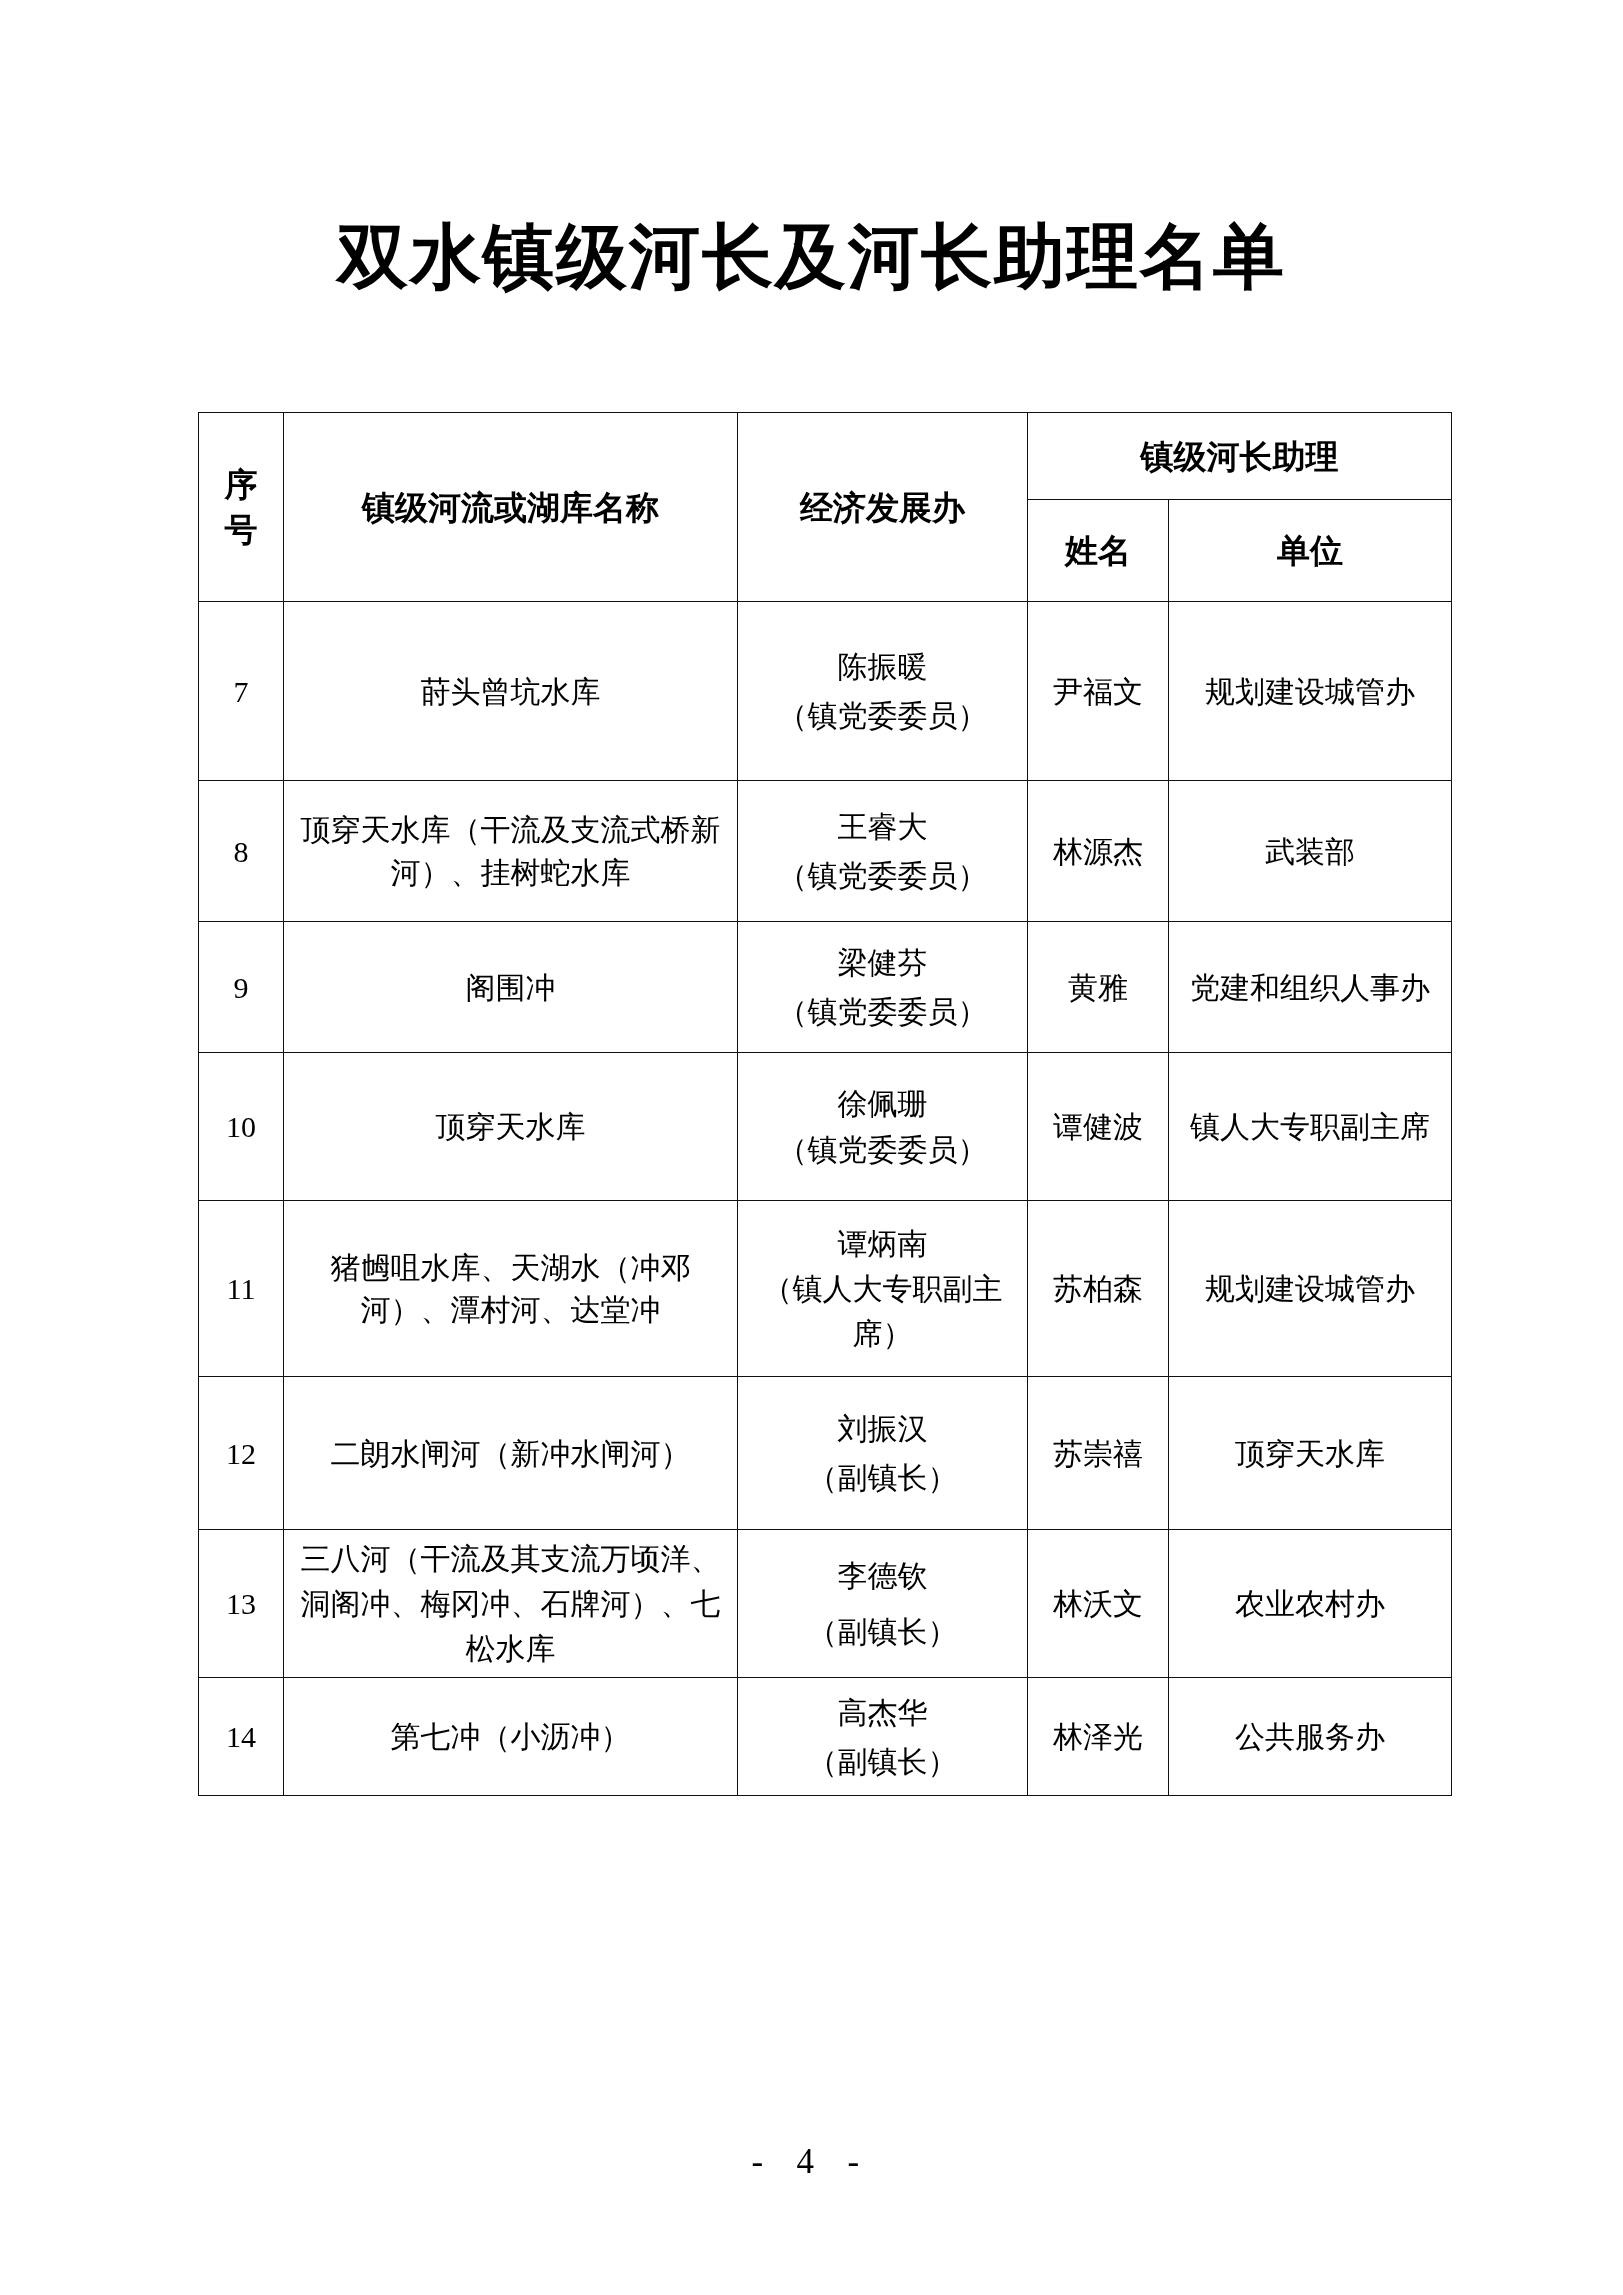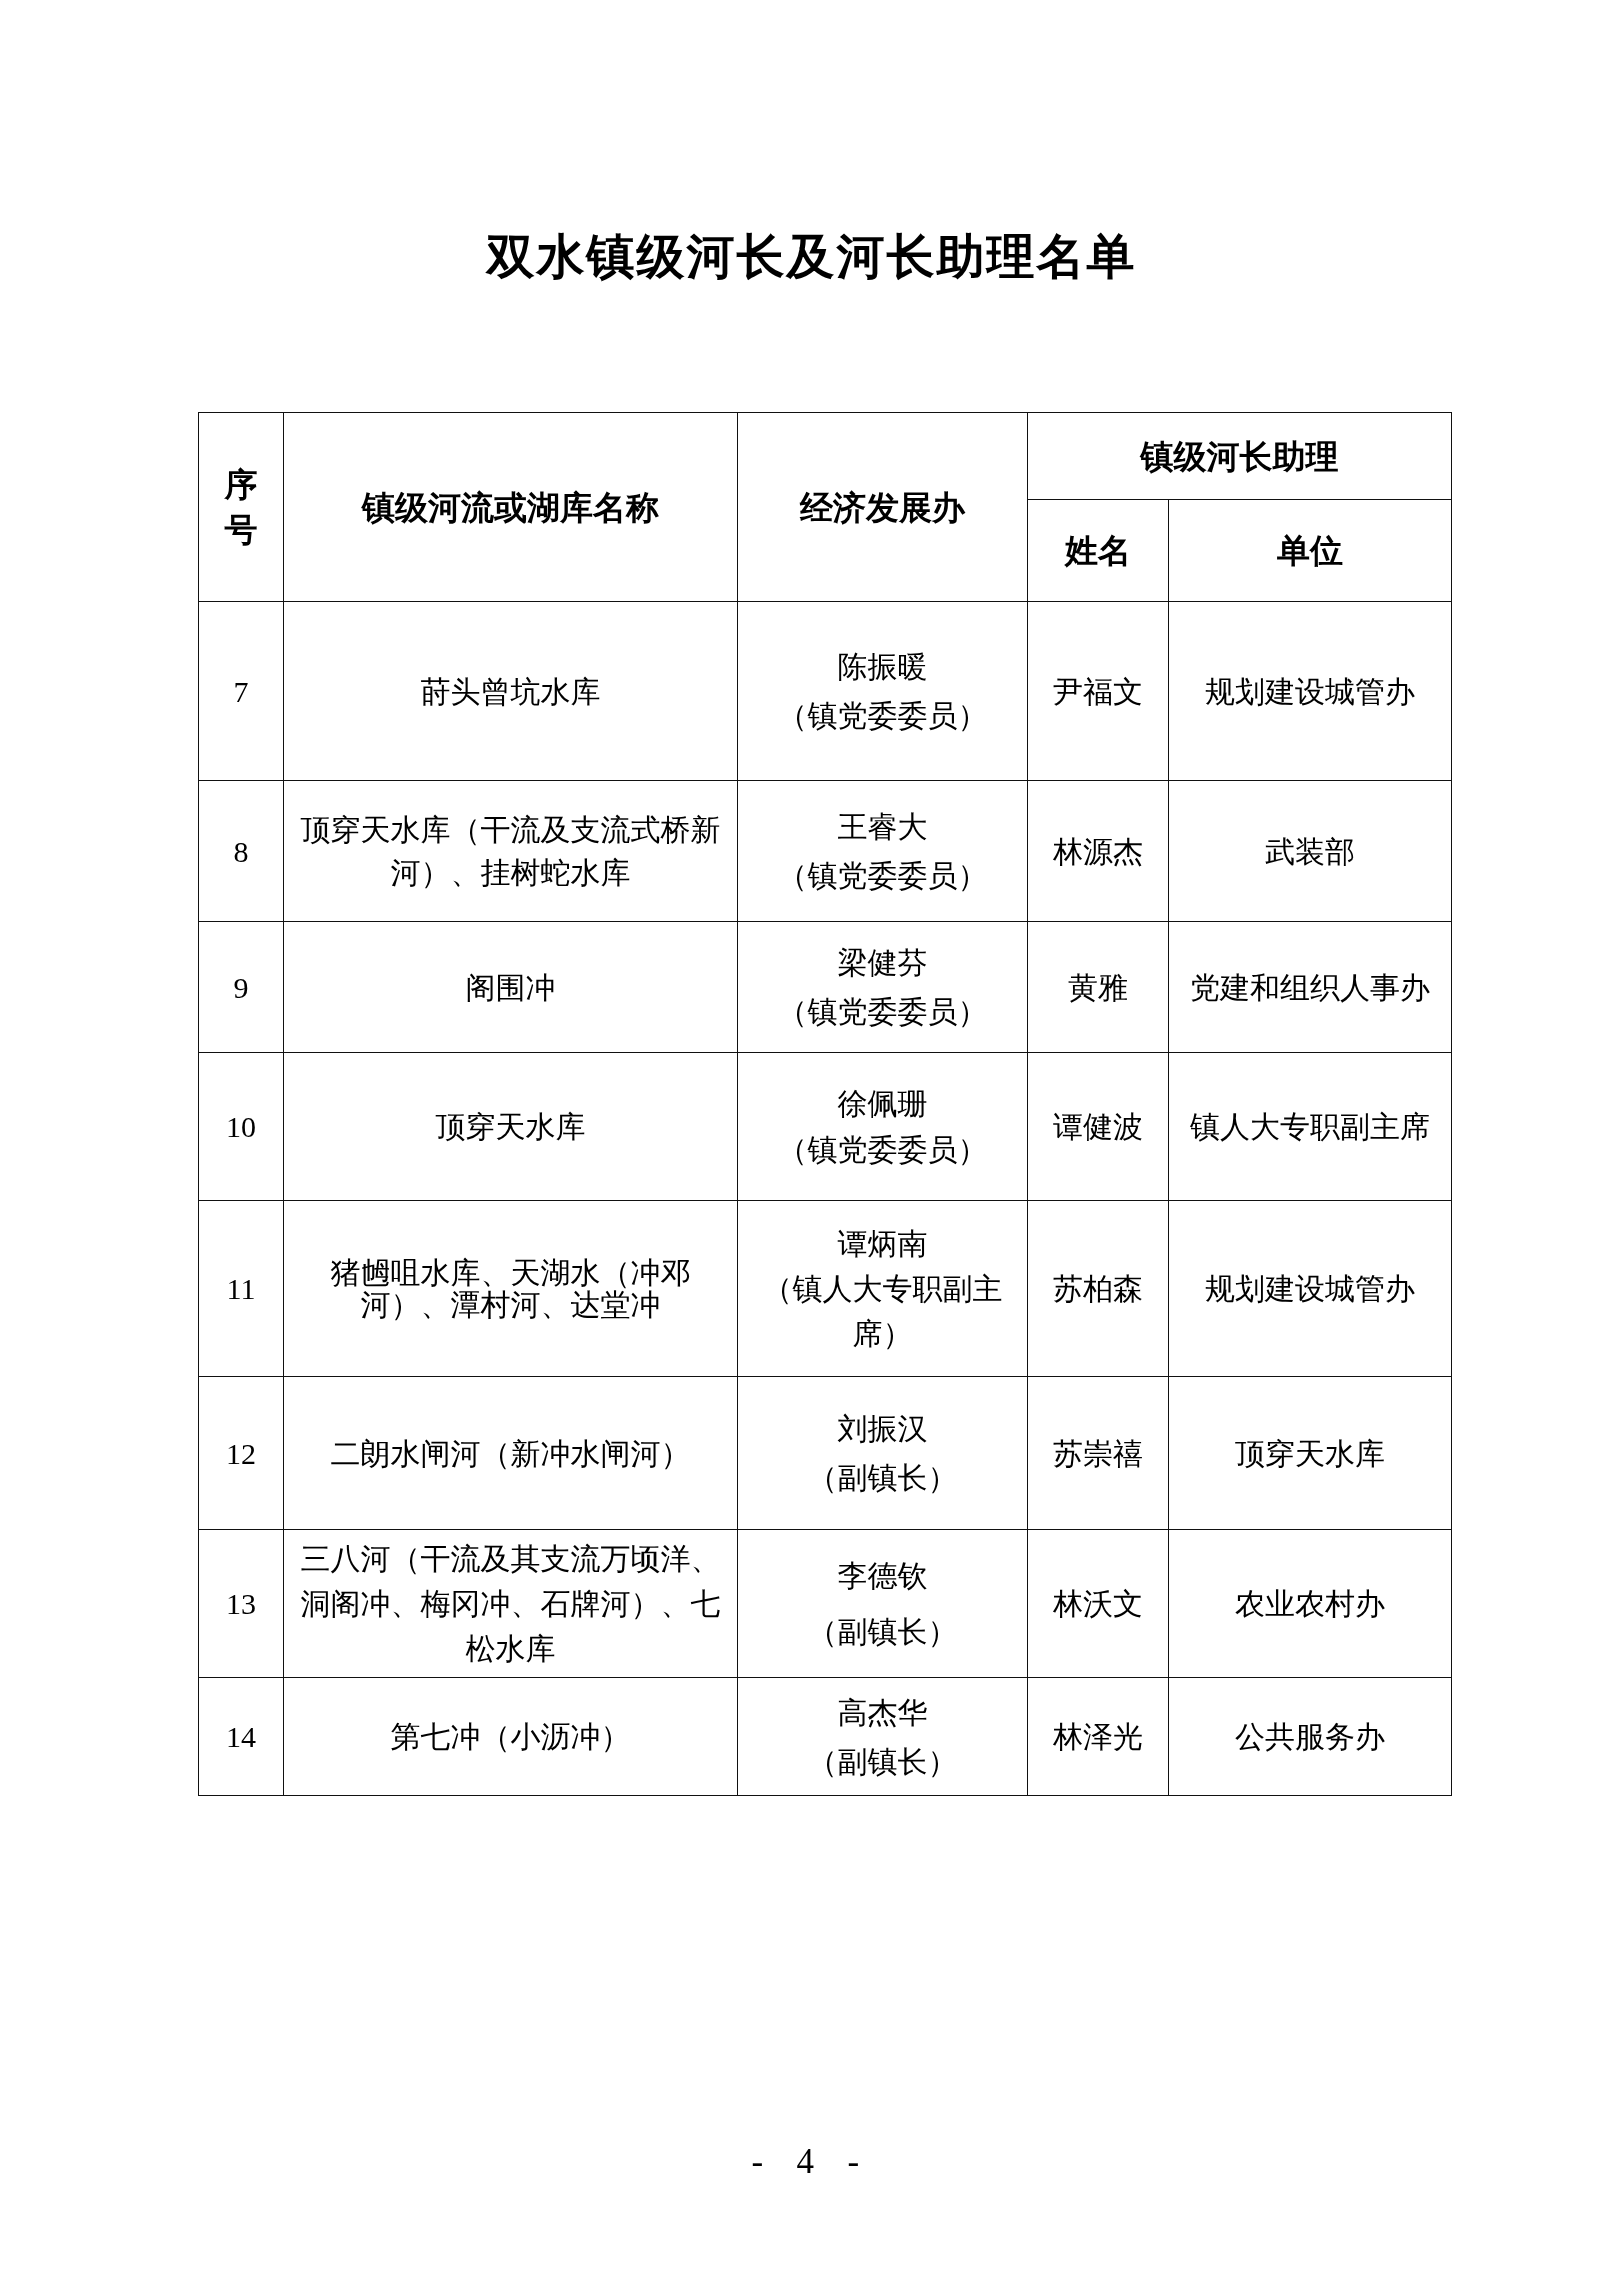--- a/index.html
+++ b/index.html
@@ -2,21 +2,21 @@
 <html style="font-size:8.2px"><head>
 <meta charset="utf-8">
 <style>
   html, body { margin: 0; padding: 0; background: #ffffff; }
   body {
     width: 1623px; height: 2295px; position: relative; overflow: hidden;
     font-family: "DejaVu Serif", "Liberation Serif", serif; color: #000;
   }
   .title {
     position: absolute; left: 0; top: 220px; width: 1623px; text-align: center;
-    font-family: "DejaVu Serif", serif; font-weight: bold; font-size: 48px;
+    font-family: "DejaVu Serif", serif; font-weight: bold; font-size: 71px;
     letter-spacing: 2px; line-height: 72px;
   }
   table.roster {
     position: absolute; left: 198px; top: 412px; width: 1254px;
     border-collapse: collapse; table-layout: fixed;
   }
   table.roster td, table.roster th {
     border: 1.5px solid #111; text-align: center; vertical-align: middle;
     padding: 0 10.2px; font-weight: normal;
   }
@@ -97,21 +97,21 @@
       <td>顶穿天水库</td>
       <td style="line-height:46px">
           <span class="sub">徐佩珊</span>
           <span class="sub">（镇党委委员）</span>
         </td>
       <td>谭健波</td>
       <td style="line-height:43px">镇人大专职副主席</td>
     </tr>
     <tr style="height:176px">
       <td class="num">11</td>
-      <td style="line-height:32px">猪乸咀水库、天湖水（冲邓河）、潭村河、达堂冲</td>
+      <td style="line-height:42px">猪乸咀水库、天湖水（冲邓河）、潭村河、达堂冲</td>
       <td style="line-height:45px">
           <span class="sub">谭炳南</span>
           <span class="sub">（镇人大专职副主席）</span>
         </td>
       <td>苏柏森</td>
       <td>规划建设城管办</td>
     </tr>
     <tr style="height:153px">
       <td class="num">12</td>
       <td>二朗水闸河（新冲水闸河）</td>

